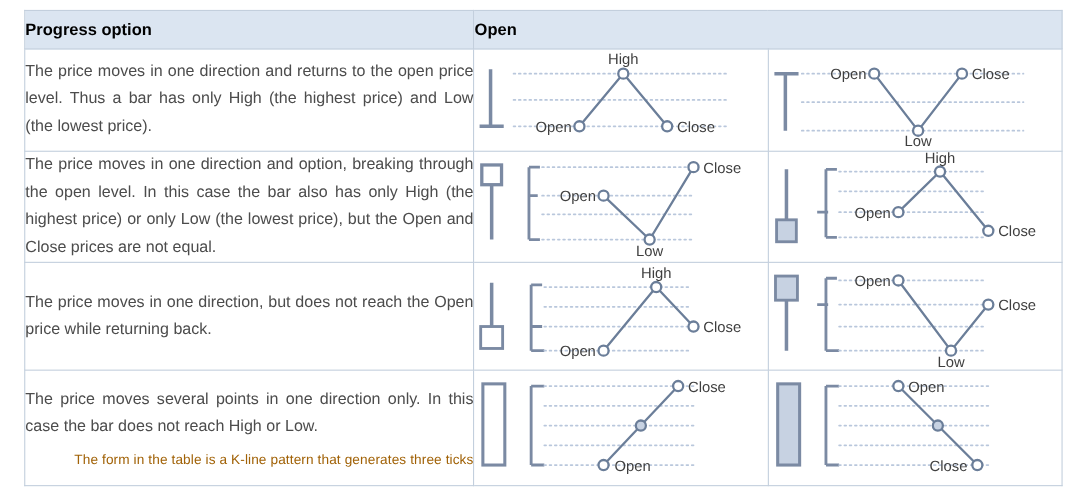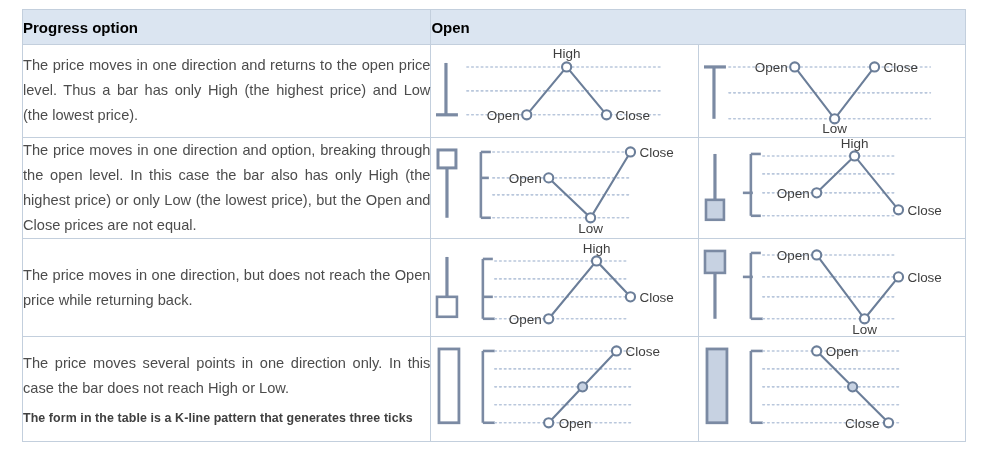--- a/index.html
+++ b/index.html
@@ -44,25 +44,25 @@
     line-height:25px;
     color:#4c4c4c;
     text-align:justify;
     text-justify:inter-word;
     vertical-align:top;
   }
   td.desc p{margin:0;}
   .note{
     display:block;
     margin-top:9px;
-    color:#404040;
+    color:#a16207;
     font-size:12.4px;
     line-height:17px;
-    font-weight:bold;
-    text-align:left;
+    font-weight:normal;
+    text-align:right;
     letter-spacing:.1px;
   }
   td.img{
     width:267px;
     padding:0;
     height:100%;
   }
   .cellwrap{position:relative;width:100%;height:100%;}
   svg.diagram{display:block;width:100%;height:100%;}
 

